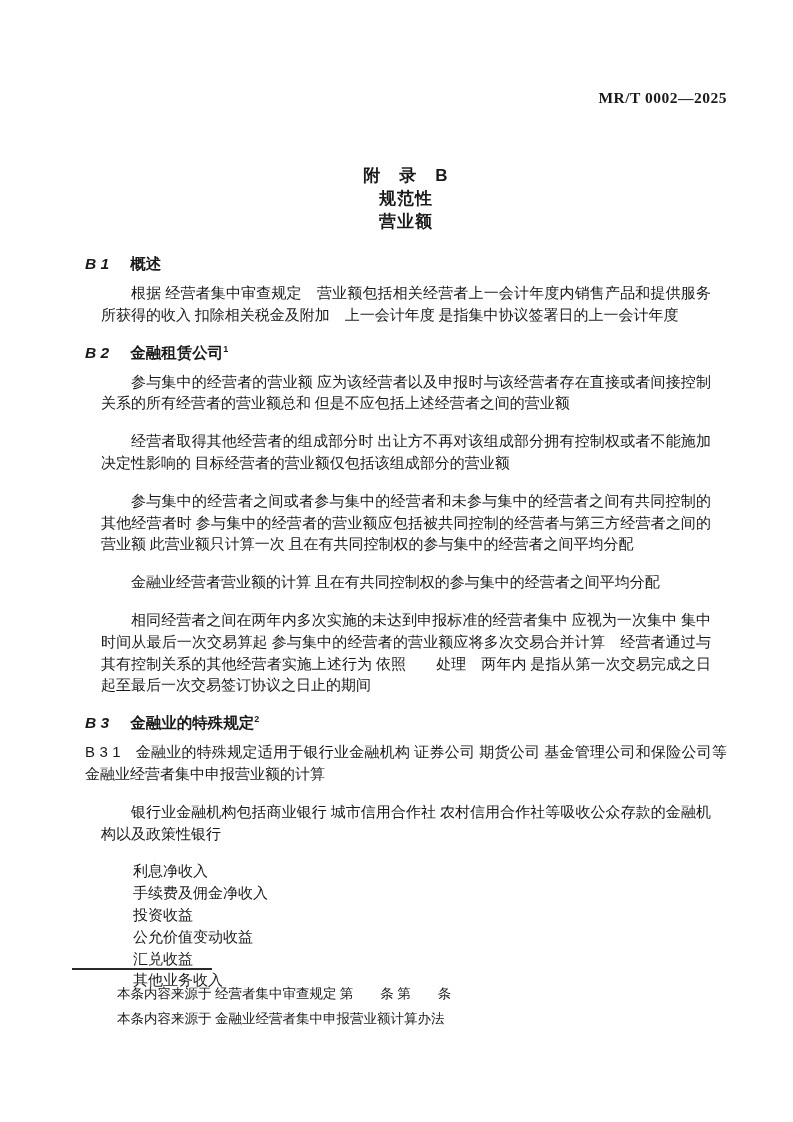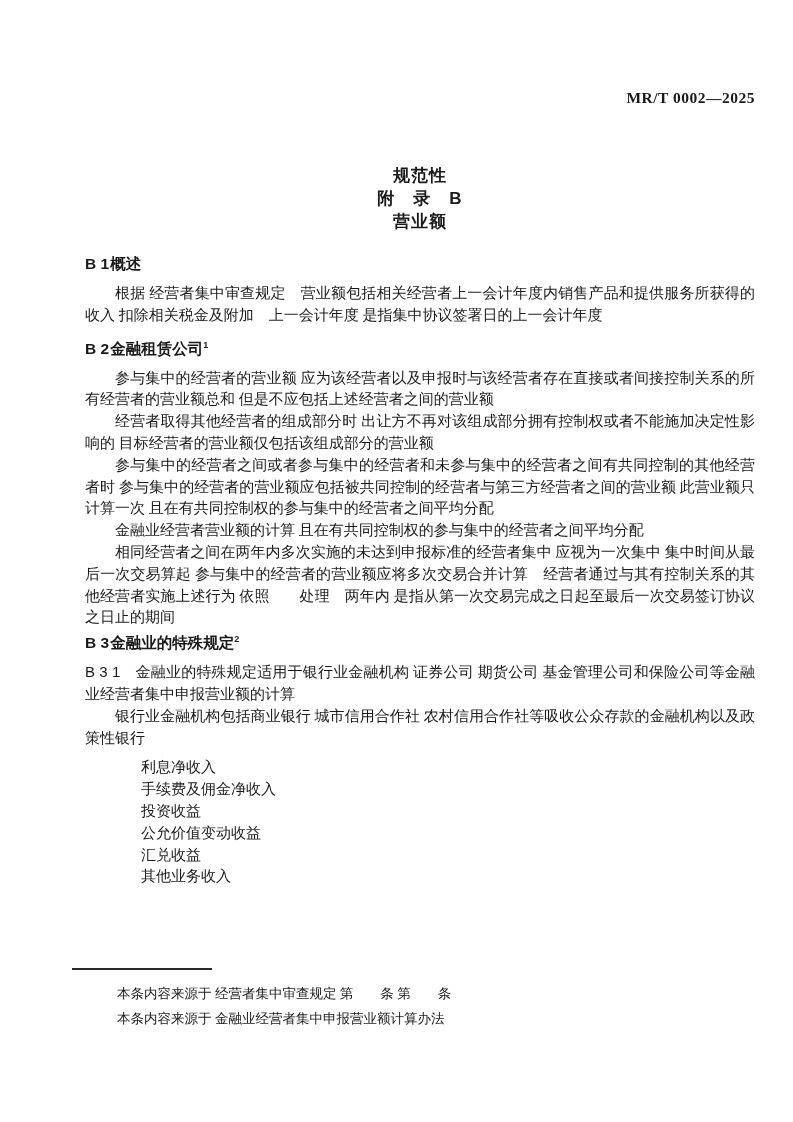--- a/index.html
+++ b/index.html
@@ -7,21 +7,21 @@
     padding: 0;
     background: #ffffff;
   }
   .page {
     position: relative;
     width: 793px;
     height: 1122px;
     background: #ffffff;
     color: #1a1a1a;
     box-sizing: border-box;
-    padding: 88px 38px 0 85px;
+    padding: 88px 66px 0 85px;
     overflow: hidden;
     font-family: "Liberation Serif", "DejaVu Serif", serif;
   }
   .doc-num {
     text-align: right;
     font-family: "Liberation Serif", "DejaVu Serif", serif;
     font-weight: bold;
     font-size: 15.5px;
     line-height: 20px;
     letter-spacing: 0.5px;
@@ -37,49 +37,49 @@
   .title-block .t-line { letter-spacing: 1px; }
   .sec-h {
     font-family: "Liberation Sans", "DejaVu Sans", sans-serif;
     font-weight: bold;
     font-size: 15.5px;
     line-height: 20px;
     margin: 12px 0 0 0;
   }
   .sec-h.first { margin-top: 21px; }
   .sec-h.b3 { margin-top: 4px; }
-  .sec-num { margin-right: 1px; }
+  .sec-num { margin-right: 21px; font-style: italic; }
   .sec-h sup, .clause-num-wrap sup {
     font-size: 9px;
     vertical-align: super;
     line-height: 0;
   }
   .body-text {
     font-size: 15px;
     line-height: 21.8px;
     text-align: justify;
   }
   p.para {
-    margin: 0;
+    margin: 16px;
     text-indent: 2em;
   }
   p.para.after-h { margin-top: 9px; }
   p.clause {
     margin: 0;
     text-indent: 0;
   }
   p.clause.after-h { margin-top: 8px; }
   .clause-num {
     font-family: "Liberation Sans", "DejaVu Sans", sans-serif;
     font-weight: normal;
     margin-right: 15px;
   }
   ul.element-list {
     list-style: none;
-    margin: 8px;
+    margin: 0;
     padding: 0 0 0 48px;
   }
   .footnote-area {
     position: absolute;
     left: 72px;
     right: 86px;
     top: 968px;
   }
   .fn-rule {
     width: 140px;
@@ -95,22 +95,22 @@
   }
 </style>
 </head>
 <body>
 
 <div class="page">
 
   <div class="doc-num">MR/T 0002—2025</div>
 
   <div class="title-block">
+    <div class="t-line">附　录　B</div>
     <div class="t-line">规范性</div>
-    <div class="t-line">附　录　B</div>
     <div class="t-line">营业额</div>
   </div>
 
   <div class="sec-h first">
     <span class="sec-num">B 1</span><span>概述</span>
   </div>
   <p class="para body-text after-h">根据 经营者集中审查规定　营业额包括相关经营者上一会计年度内销售产品和提供服务所获得的收入 扣除相关税金及附加　上一会计年度 是指集中协议签署日的上一会计年度</p>
 
   <div class="sec-h">
     <span class="sec-num">B 2</span><span>金融租赁公司</span><sup>1</sup>

